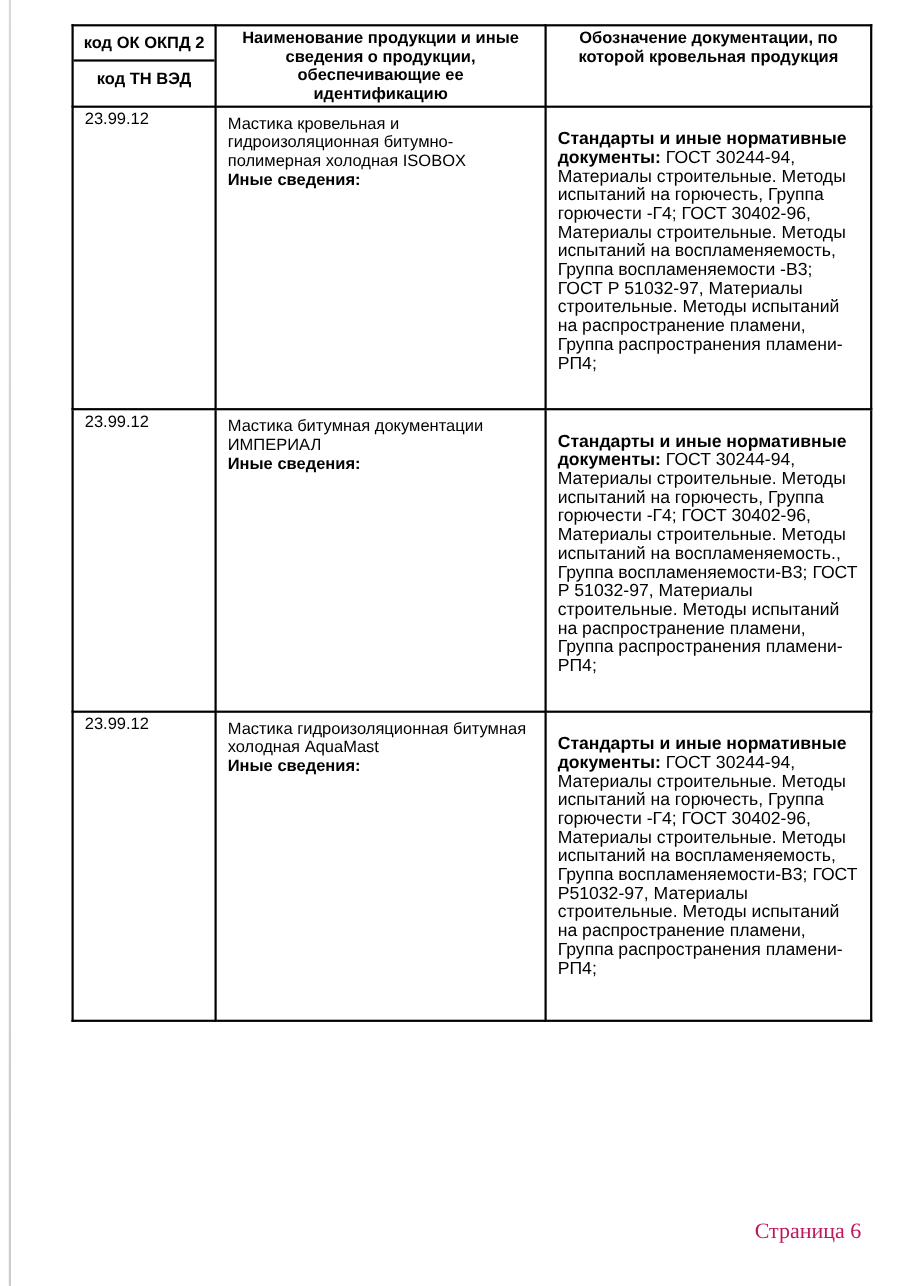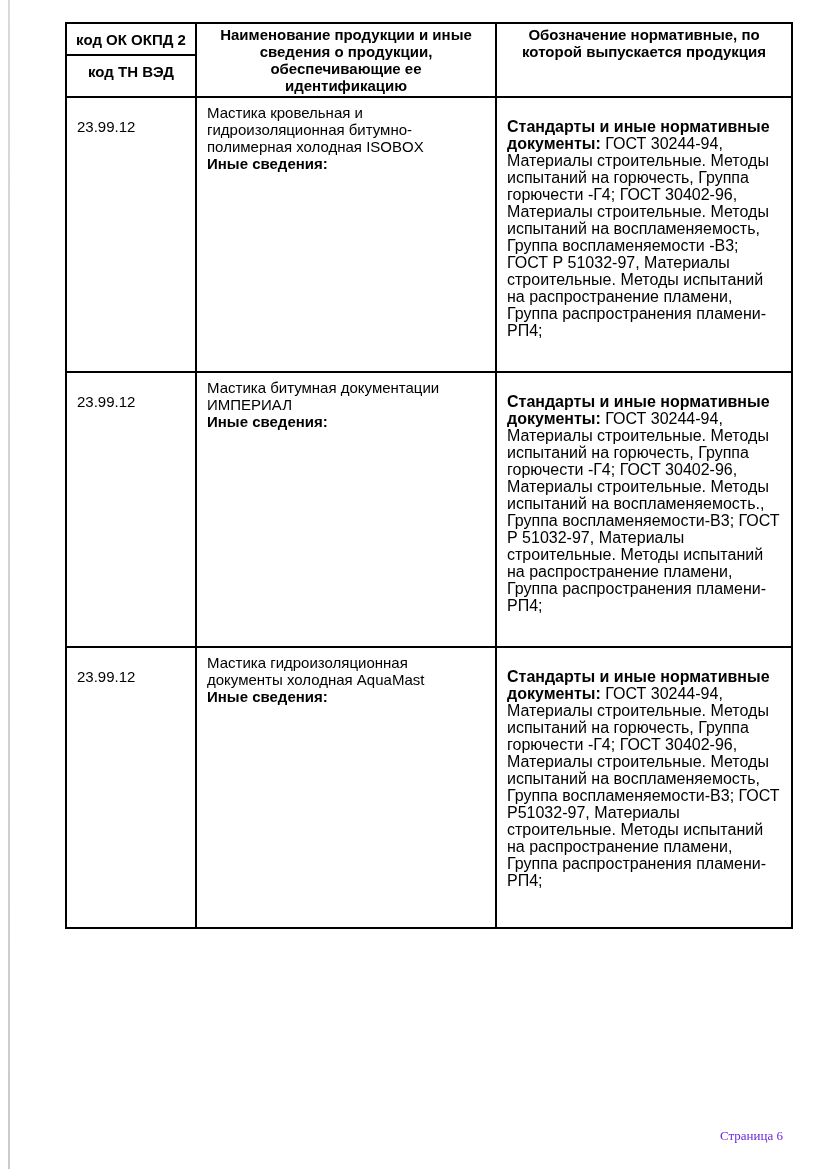--- a/index.html
+++ b/index.html
@@ -63,43 +63,42 @@
   }
   .code-head-top { border-bottom: 2px solid #000; }
   th.col-name, th.col-docs { padding: 2px 20px; }
 
   tr.body-row-1 { height: 275px; }
   tr.body-row-2 { height: 275px; }
   tr.body-row-3 { height: 281px; }
 
   td.cell-code {
     font-size: 15px;
-    padding: 20px 6px 4px 10px;
+    padding: 2px 6px 4px 10px;
     line-height: 17px;
   }
   td.cell-name {
     font-size: 15px;
     padding: 6px 14px 16px 10px;
     line-height: 17px;
   }
   td.cell-docs {
     font-size: 16px;
     padding: 20px 8px 6px 10px;
     line-height: 17px;
   }
   .bold { font-weight: bold; }
 
   .page-footer {
     position: absolute;
     top: 1108px;
     right: 44px;
     font-family: "Liberation Serif", serif;
-    font-size: 13px;
-    color: #6d28d9;
-    margin-top: 20px;
+    font-size: 20px;
+    color: #be185d;
   }
 </style>
 </head>
 <body>
 
 <div class="scan-edge"></div>
 
 <table class="doc-table">
   <colgroup>
     <col class="c-code">
@@ -108,21 +107,21 @@
   </colgroup>
   <thead>
     <tr>
       <th class="col-code">
         <div class="code-head-wrap">
           <div class="code-head-top">код ОК ОКПД 2</div>
           <div class="code-head-bottom">код ТН ВЭД</div>
         </div>
       </th>
       <th class="col-name">Наименование продукции и иные сведения о продукции, обеспечивающие ее идентификацию</th>
-      <th class="col-docs">Обозначение нормативные, по которой выпускается продукция</th>
+      <th class="col-docs">Обозначение документации, по которой кровельная продукция</th>
     </tr>
   </thead>
   <tbody>
     <tr class="body-row-1">
       <td class="cell-code">23.99.12</td>
       <td class="cell-name">
         <div>Мастика кровельная и гидроизоляционная  битумно-полимерная холодная ISOBOX</div>
         <div class="bold">Иные сведения:</div>
       </td>
       <td class="cell-docs">
@@ -137,21 +136,21 @@
         <div class="bold">Иные сведения:</div>
       </td>
       <td class="cell-docs">
         <span class="bold">Стандарты и иные нормативные документы:</span>
         <span>ГОСТ 30244-94, Материалы строительные. Методы испытаний на горючесть, Группа горючести -Г4; ГОСТ 30402-96, Материалы строительные. Методы испытаний на воспламеняемость., Группа воспламеняемости-В3; ГОСТ Р 51032-97, Материалы строительные. Методы испытаний на распространение пламени, Группа распространения пламени-РП4;</span>
       </td>
     </tr>
     <tr class="body-row-3">
       <td class="cell-code">23.99.12</td>
       <td class="cell-name">
-        <div>Мастика гидроизоляционная документы холодная AquaMast</div>
+        <div>Мастика гидроизоляционная битумная холодная AquaMast</div>
         <div class="bold">Иные сведения:</div>
       </td>
       <td class="cell-docs">
         <span class="bold">Стандарты и иные нормативные документы:</span>
         <span>ГОСТ 30244-94, Материалы строительные. Методы испытаний на горючесть, Группа горючести -Г4; ГОСТ 30402-96, Материалы строительные. Методы испытаний на воспламеняемость, Группа воспламеняемости-В3; ГОСТ Р51032-97, Материалы строительные. Методы испытаний на распространение пламени, Группа распространения пламени-РП4;</span>
       </td>
     </tr>
   </tbody>
 </table>
 

